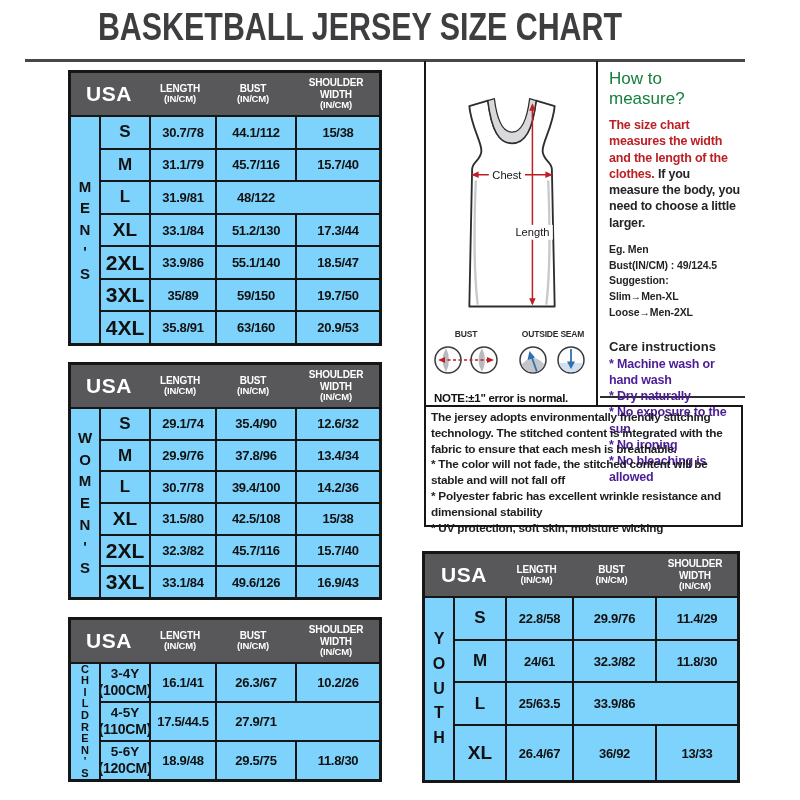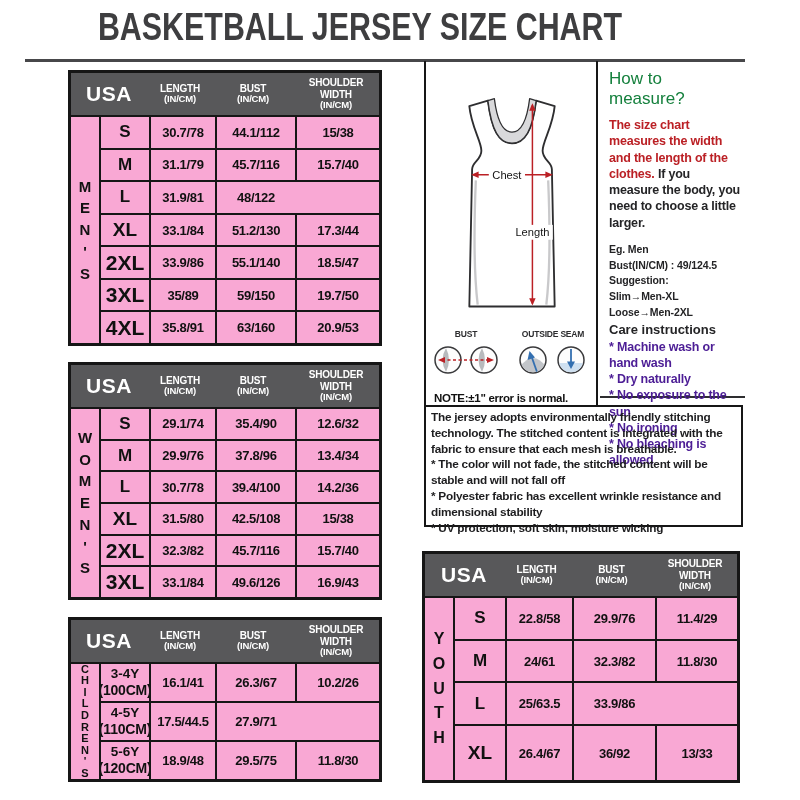--- a/index.html
+++ b/index.html
@@ -9,21 +9,21 @@
   }
   .page-title{
     position:absolute;top:6px;left:0;width:720px;text-align:center;
     font-size:38px;font-weight:bold;color:#3e3e40;
     transform:scaleX(.80);transform-origin:50% 50%;white-space:nowrap;
   }
   .top-rule{position:absolute;left:25px;top:59px;width:720px;height:3px;background:#47474a;}
 
   
   .size-table{
-    position:absolute;border:3px solid #161616;background:#f9a8d4;
+    position:absolute;border:3px solid #161616;background:#7dd3fc;
     box-sizing:border-box;display:flex;flex-direction:column;
   }
   .t-mens     {left:68px;top:70px;width:314px;height:276px;}
   .t-womens   {left:68px;top:362px;width:314px;height:238px;}
   .t-childrens{left:68px;top:617px;width:314px;height:165px;}
   .t-youth    {left:422px;top:551px;width:318px;height:232px;}
 
   .thead{
     display:grid;background:var(--header-bg,#58585a);color:#fff;
     border-bottom:2px solid #161616;align-items:center;text-align:center;
@@ -87,21 +87,21 @@
   
   .howto-panel{
     position:absolute;left:600px;top:61px;width:145px;height:337px;
     box-sizing:border-box;border-bottom:2.5px solid #2e2e30;
     padding:8px 3px 0 9px;
   }
   .howto-title{font-size:17px;font-weight:normal;color:#15803d;margin:0 0 8px 0;}
   .howto-text{font-size:12.5px;font-weight:bold;line-height:1.3;color:#242426;margin:0;letter-spacing:-.2px;}
   .howto-text .red{color:var(--accent-red,#b92025);}
   .example-block{margin-top:11px;font-size:10.5px;font-weight:bold;color:#242426;line-height:1.5;letter-spacing:-.1px;}
-  .care-block{margin-top:1px;}
+  .care-block{margin-top:18px;}
   .care-title{font-size:13px;font-weight:bold;color:#242426;margin-bottom:2px;}
   .care-line{font-size:12.5px;font-weight:bold;color:#4c1d95;line-height:1.3;letter-spacing:-.2px;}
 
   
   .notes-panel{
     position:absolute;left:424px;top:405px;width:319px;height:122px;
     border:2.5px solid #161616;box-sizing:border-box;
     padding:3px 5px;color:#1d1d1f;
   }
   .notes-panel p{margin:0;font-size:11.8px;font-weight:bold;line-height:1.34;letter-spacing:-.25px;}

